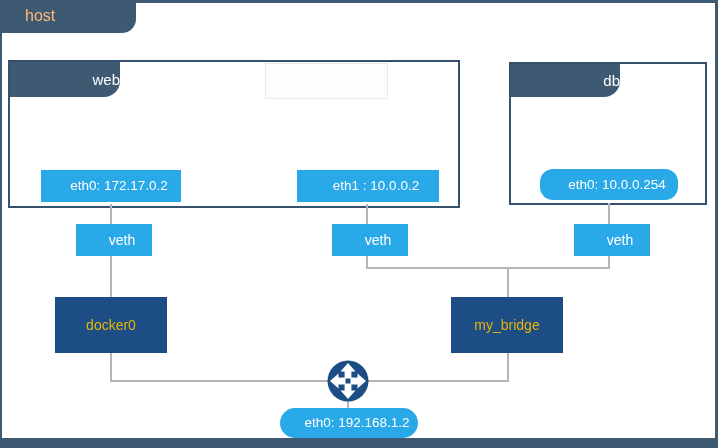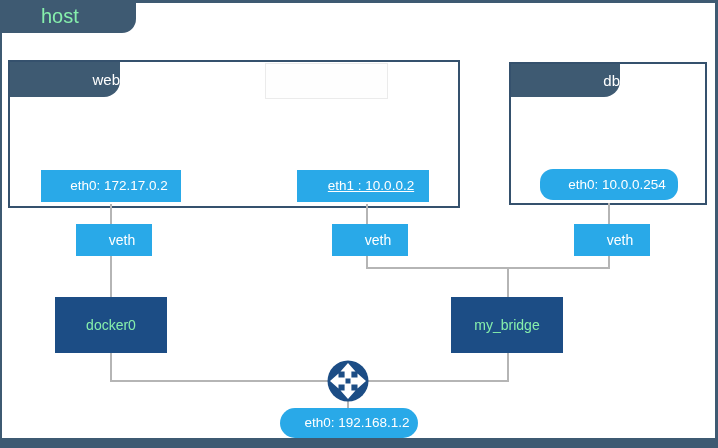--- a/index.html
+++ b/index.html
@@ -9,52 +9,52 @@
   }
   
   .strip{position:absolute;background:#3e5a72;z-index:6;}
   .strip.top{left:0;top:0;width:718px;height:3px;}
   .strip.left{left:0;top:0;width:2px;height:448px;}
   .strip.right{left:715px;top:0;width:3px;height:448px;}
   .strip.bottom{left:0;top:438px;width:718px;height:10px;}
   
   .host-tab{
     position:absolute;left:0;top:0;width:136px;height:33px;background:#3e5a72;
-    border-bottom-right-radius:14px;z-index:7;color:#86efac;font-size:20px;
-    line-height:32px;padding-left:41px;box-sizing:border-box;
+    border-bottom-right-radius:14px;z-index:7;color:#fdba74;font-size:16px;
+    line-height:32px;padding-left:25px;box-sizing:border-box;
   }
   
   .cbox{position:absolute;background:#fff;border:2px solid #35516d;box-sizing:border-box;z-index:1;}
   .cbox.web{left:8px;top:60px;width:452px;height:148px;}
   .cbox.db{left:509px;top:62px;width:198px;height:143px;}
   .ctab{
     position:absolute;background:#3e5a72;color:#fff;z-index:2;
     border-bottom-right-radius:16px;text-align:right;font-size:15px;
   }
   .ctab.web{left:10px;top:62px;width:110px;height:35px;line-height:35px;}
   .ctab.db{left:511px;top:64px;width:109px;height:33px;line-height:33px;}
   .ghost{position:absolute;left:265px;top:63px;width:121px;height:34px;background:#fefefe;border:1px solid #ebebeb;z-index:2;}
   
   .wires{position:absolute;left:0;top:0;z-index:3;}
   
   .chip{
     position:absolute;background:#29a9e8;color:#fff;text-align:center;
     font-size:13.5px;z-index:4;box-sizing:border-box;padding-left:16px;
   }
   .chip.web-eth0{left:41px;top:170px;width:140px;height:32px;line-height:32px;}
-  .chip.web-eth1{left:297px;top:170px;width:132px;height:32px;line-height:32px;text-decoration:underline;}
+  .chip.web-eth1{left:297px;top:170px;width:142px;height:32px;line-height:32px;}
   .chip.db-eth0{left:540px;top:169px;width:138px;height:31px;line-height:31px;border-radius:13px;}
   .chip.host-eth0{left:280px;top:408px;width:138px;height:30px;line-height:30px;z-index:5;border-radius:15px;}
   .chip.veth{width:76px;height:32px;line-height:32px;font-size:14px;}
   .chip.veth.v1{left:76px;top:224px;}
   .chip.veth.v2{left:332px;top:224px;}
   .chip.veth.v3{left:574px;top:224px;}
   
   .bridge{
-    position:absolute;background:#1c4d85;color:#86efac;text-align:center;
+    position:absolute;background:#1c4d85;color:#eab308;text-align:center;
     font-size:14px;z-index:4;width:112px;height:56px;line-height:56px;
   }
   .bridge.docker0{left:55px;top:297px;}
   .bridge.mybridge{left:451px;top:297px;}
   
   .router{position:absolute;left:327px;top:360px;width:42px;height:42px;z-index:5;}
 </style>
 </head>
 <body>
 

